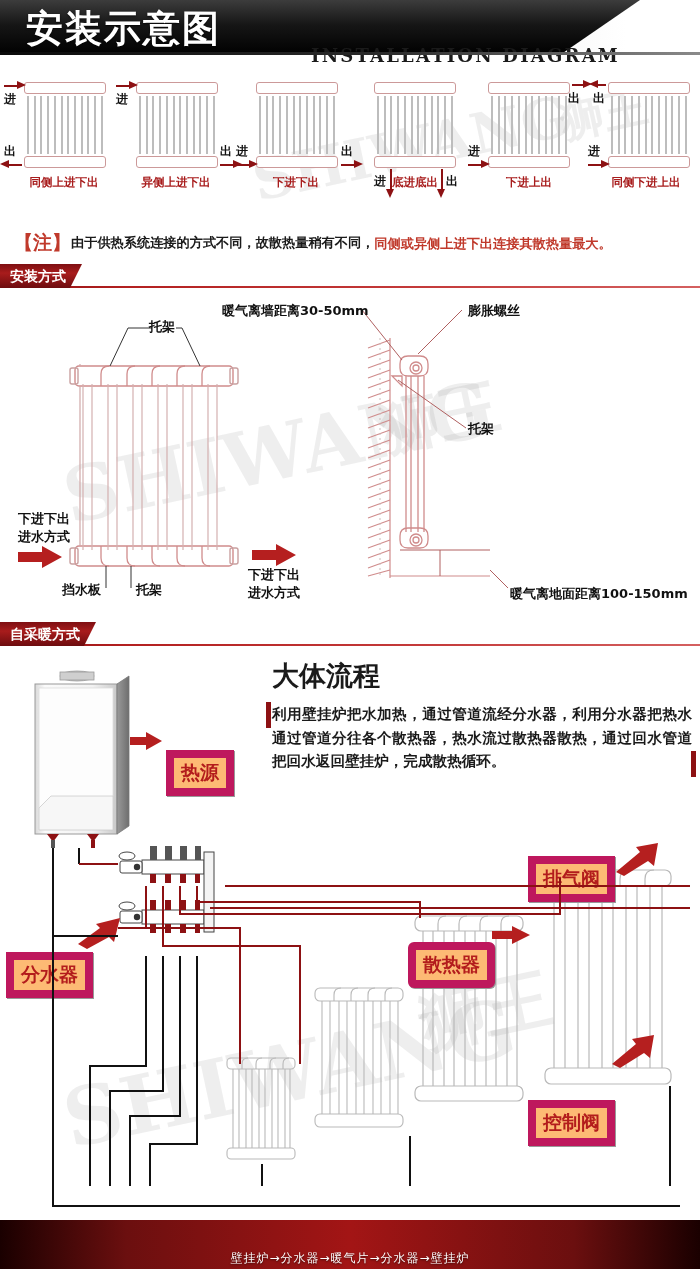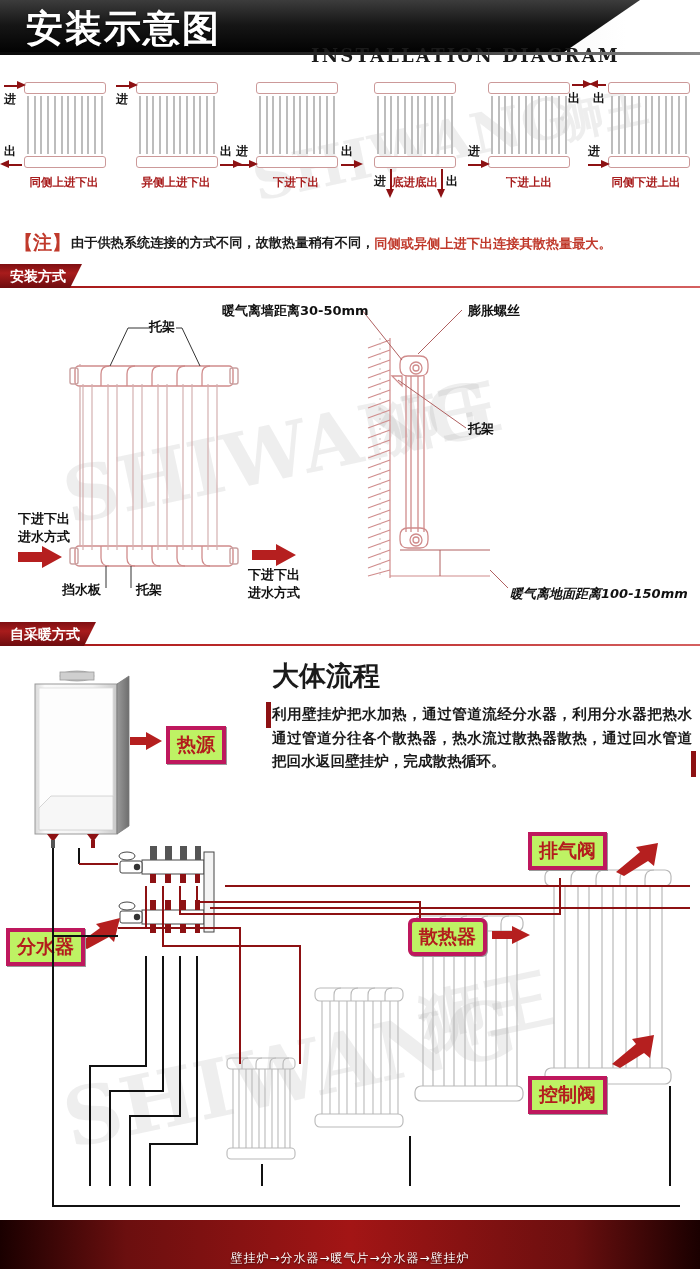--- a/index.html
+++ b/index.html
@@ -65,23 +65,23 @@
   .note .zhu { color:#c0392b; font-size:19px; font-weight:bold; vertical-align:middle; }
   .note .txt { color:#1a1a1a; font-size:13.2px; font-weight:bold; vertical-align:middle; }
   .note .em { color:#c0392b; font-size:13.2px; font-weight:bold; }
 
   
   .wm { position:absolute; color:rgba(150,150,150,.16); font-weight:bold;
     font-family:"DejaVu Serif","Liberation Serif",serif; pointer-events:none;
     transform:rotate(-12deg); white-space:nowrap; }
 
   
-  .boxlbl { position:absolute; border:4px solid #be185d; background:#bef264;
+  .boxlbl { position:absolute; border:8px solid #be185d; background:#fdba74;
     color:#b31c1c; font-weight:bold; padding:2px 7px; white-space:nowrap;
-    box-shadow:1px 1px 0 #999; }
+    box-shadow:1px 1px 0 #999;margin-top:24px; }
 
   
   .footer { position:absolute; left:0; bottom:0; width:700px; height:49px;
     background:linear-gradient(90deg,#1a0000 0%,#6b0f0f 18%,#a31515 50%,#6b0f0f 82%,#1a0000 100%);
     display:flex; align-items:center; justify-content:center; }
   .footer span { color:#fff; font-size:12px; font-weight:normal; letter-spacing:1px;
     text-shadow:0 1px 2px rgba(0,0,0,.6);margin-top:28px; }
 </style>
 </head>
 <body>
@@ -407,21 +407,21 @@
 
       <g stroke="#b06060" stroke-width="1">
         <line x1="100" y1="262" x2="100" y2="288"></line>
         <line x1="60" y1="262" x2="150" y2="262"></line>
       </g>
     </svg>
 
     <div class="lbl" style="left:222px; top:14px; font-size:13px;">暖气离墙距离30-50mm</div>
     <div class="lbl" style="left:468px; top:14px; font-size:13px;">膨胀螺丝</div>
     <div class="lbl" style="left:468px; top:132px; font-size:13px;">托架</div>
-    <div class="lbl" style="left:510px; top:297px; font-size:13px;font-style:italic;">暖气离地面距离100-150mm</div>
+    <div class="lbl" style="left:510px; top:297px; font-size:13px;">暖气离地面距离100-150mm</div>
   </div>
 
   <div class="sec">
     <div class="tab-rule"></div>
     <div class="tab">自采暖方式</div>
   </div>
 
   <div style="position:relative; width:700px; height:570px;">
     <div class="wm" style="left:60px; top:380px; font-size:80px;">SHIWANG</div>
     <div class="wm" style="left:420px; top:320px; font-size:66px;">狮王</div>

